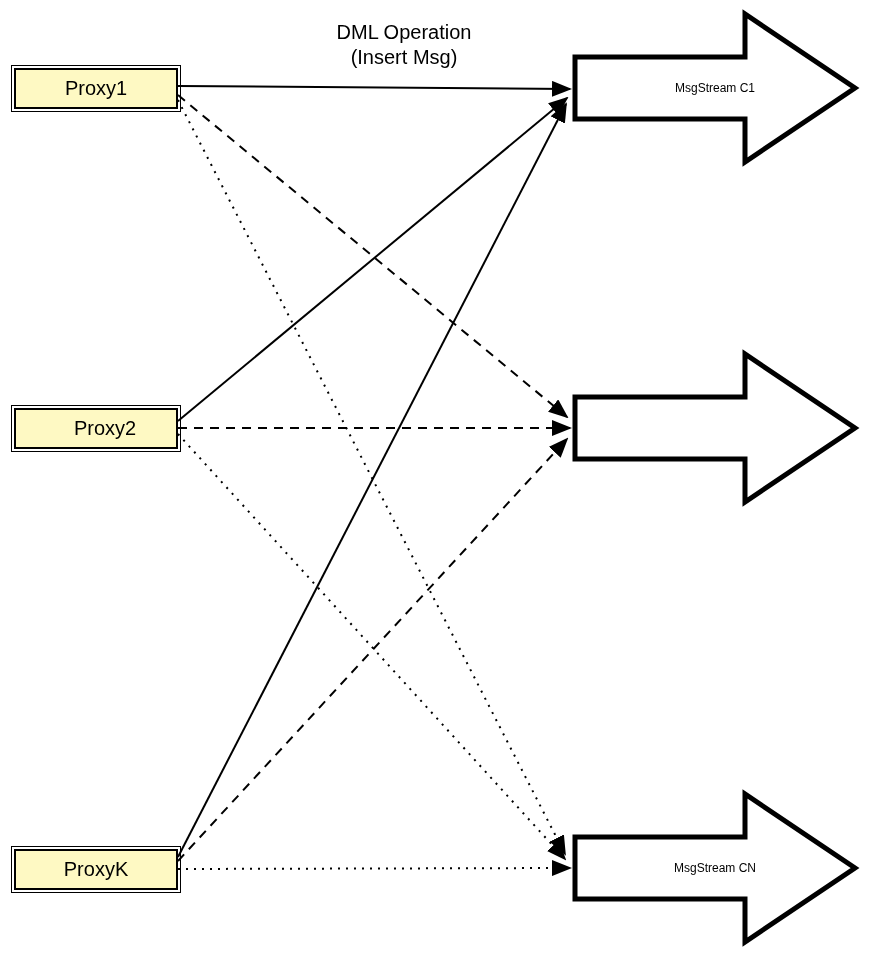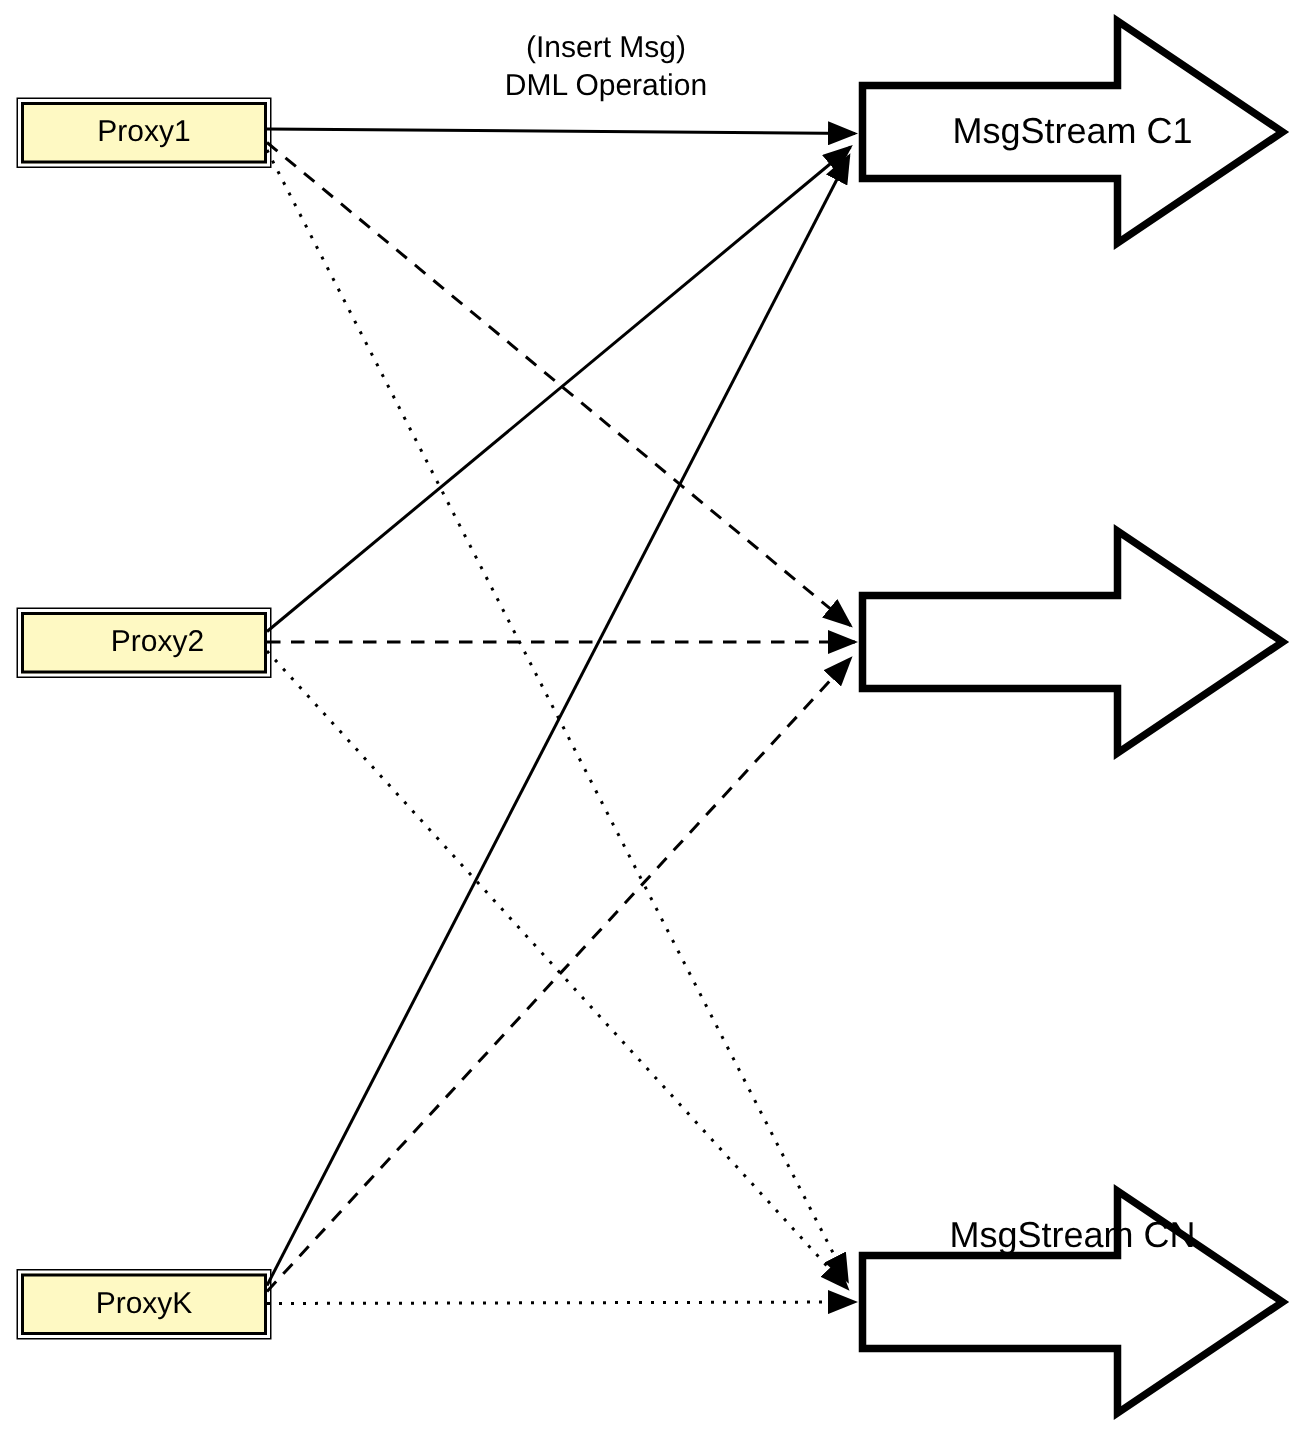--- a/index.html
+++ b/index.html
@@ -30,25 +30,25 @@
   .proxy-box.p1 { top: 68px; }
   .proxy-box.p2 { top: 408px; padding-left: 18px; }
   .proxy-box.pk { top: 849px; }
   .stream-label {
     position: absolute;
     left: 585px;
     width: 260px;
     height: 24px;
     line-height: 24px;
     text-align: center;
-    font-size: 24px;
+    font-size: 12px;
   }
   .stream-label.c1 { top: 76px; }
   .stream-label.c2 { top: 416px; }
-  .stream-label.cn { top: 812px; }
+  .stream-label.cn { top: 856px; }
   .edge-label {
     position: absolute;
     left: 279px;
     top: 20px;
     width: 250px;
     text-align: center;
     font-size: 20px;
     line-height: 25px;
   }
   .conn { stroke: #000000; stroke-width: 2; fill: none; }
@@ -79,22 +79,22 @@
     <line class="conn dotted" x1="178" y1="100" x2="565" y2="854" marker-end="url(#arrowhead)"></line>
     <line class="conn dotted" x1="178" y1="434" x2="565" y2="859" marker-end="url(#arrowhead)"></line>
     <line class="conn dotted" x1="178" y1="869" x2="570" y2="868" marker-end="url(#arrowhead)"></line>
 
     <polygon class="block-arrow" points="575,57 745,57 745,14 855,88 745,162 745,119 575,119"></polygon>
     <polygon class="block-arrow" points="575,397 745,397 745,354 855,428 745,502 745,459 575,459"></polygon>
     <polygon class="block-arrow" points="575,837 745,837 745,794 855,868 745,942 745,899 575,899"></polygon>
   </svg>
 
   <div class="edge-label">
+    <div>DML Operation</div>
     <div>(Insert Msg)</div>
-    <div>DML Operation</div>
   </div>
 
   <div class="proxy-box p1">
     <span>Proxy1</span>
   </div>
   <div class="proxy-box p2">
     <span>Proxy2</span>
   </div>
   <div class="proxy-box pk">
     <span>ProxyK</span>

